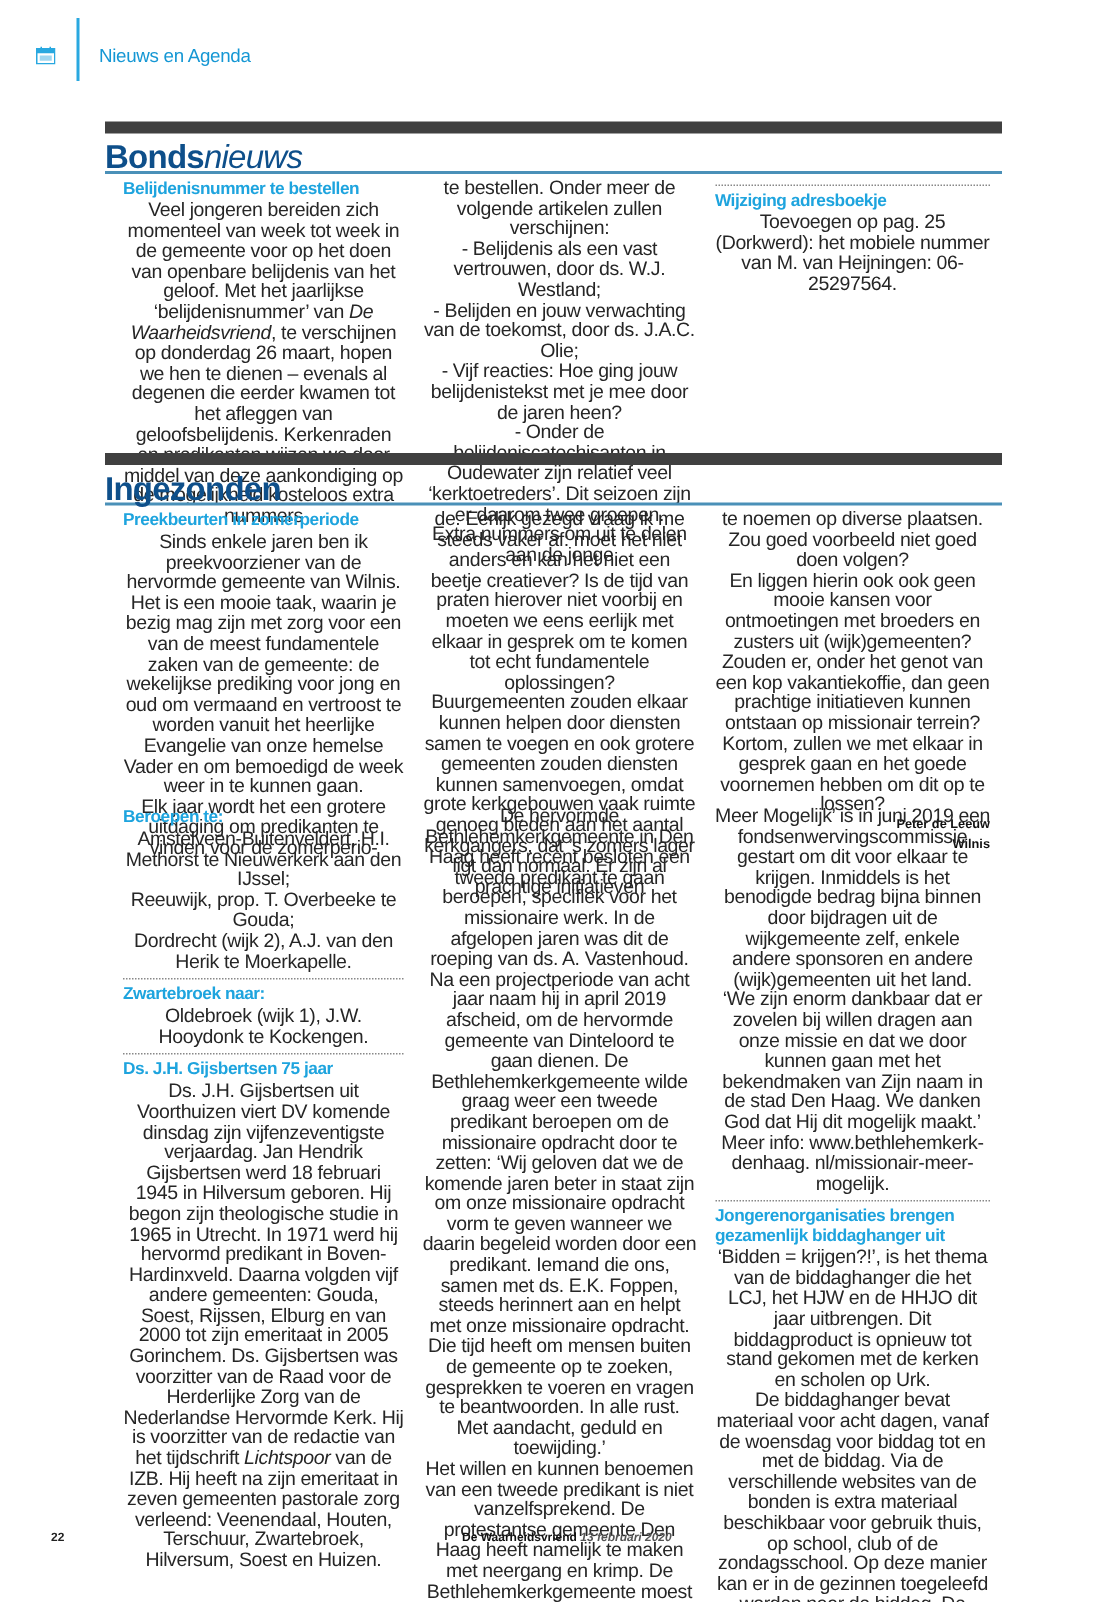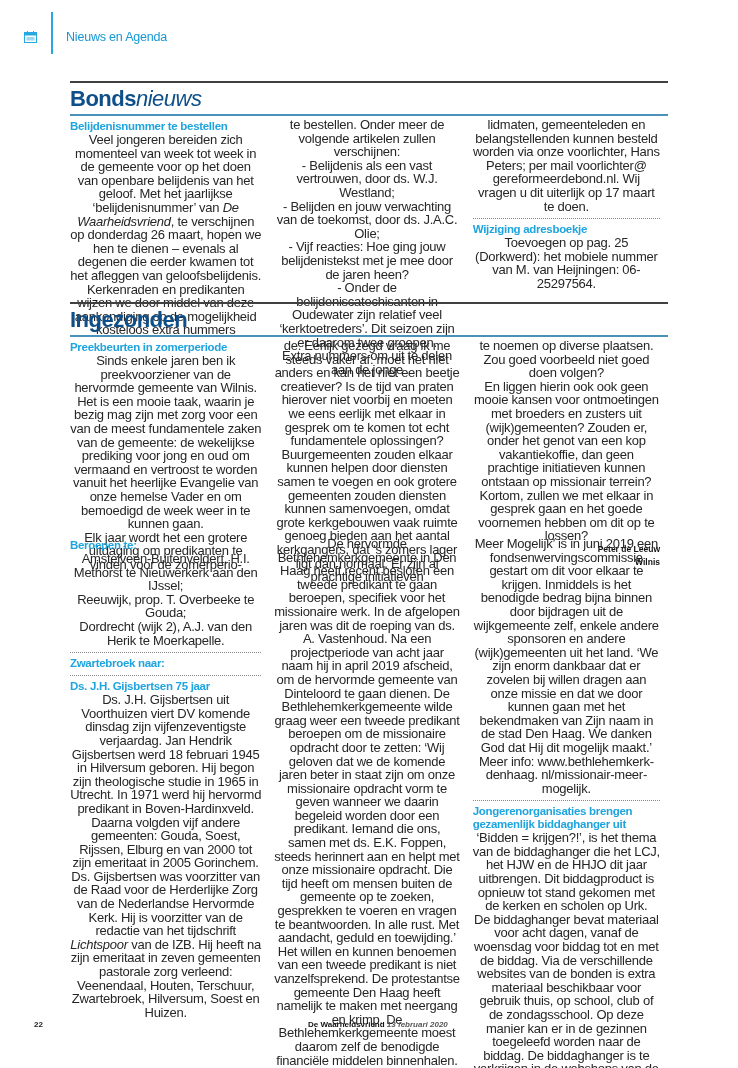--- a/index.html
+++ b/index.html
@@ -5,26 +5,26 @@
   * { box-sizing: border-box; margin: 0; padding: 0; }
   html, body { width: 738px; height: 1068px; background: #ffffff; overflow: hidden; }
   body { position: relative; font-family: "DejaVu Sans", sans-serif; color: #222; }
 
   .topbar { position: absolute; left: 0; top: 0; width: 738px; height: 60px; }
   .cal-icon { position: absolute; left: 24px; top: 31px; width: 13px; height: 12px; }
   .vbar { position: absolute; left: 51px; top: 12px; width: 2px; height: 42px; background: #29a8e0; }
   .section-label { position: absolute; left: 66px; top: 30px; font-family: "Liberation Sans", sans-serif; font-weight: normal; font-size: 12.5px; color: #1597d4; letter-spacing: -0.2px; }
 
   .section { position: absolute; left: 70px; width: 598px; }
-  .sec-head { position: relative; border-top: 2px solid #404040; border-bottom: 2px solid #4a90b8; height: 35px; }
+  .sec-head { position: relative; border-top: 8px solid #404040; border-bottom: 2px solid #4a90b8; height: 35px; }
   .sec-title { position: absolute; left: 0; top: 3px; font-family: "Liberation Sans", sans-serif; font-size: 22px; color: #0e4f8a; letter-spacing: -0.5px; }
   .sec-title b { font-weight: bold; }
   .sec-title i { font-weight: normal; font-style: italic; }
 
-  .cols { position: relative; margin-top: 2px; display: flex; gap: 0; }
+  .cols { position: relative; margin-top: 2px; display: flex; gap: 0; margin-left: 12px; }
   .col { width: 200px; padding-right: 8px; }
   .col + .col { padding-left: 4px; }
 
   .art-h { font-family: "Liberation Sans", sans-serif; font-weight: bold; font-size: 11.5px; color: #1ea4de; line-height: 13px; margin-top: 2px; letter-spacing: -0.3px; }
   .txt { font-family: Liberation Sans, sans-serif; font-size: 13px; line-height: 13.6px; color: #262626; letter-spacing: -0.25px; white-space: pre-line; text-align: center; }
   .txt i { font-style: italic; }
   .dotsep { border-top: 1.5px dotted #888; margin: 5px 0 4px 0; }
   .sig { font-family: "Liberation Sans", sans-serif; font-weight: bold; font-size: 8.5px; text-align: right; line-height: 13px; color: #111; }
 
   .footer { position: absolute; top: 1020px; left: 0; width: 738px; height: 16px; font-size: 8px; }
@@ -59,21 +59,20 @@
     </div>
     <div class="col">
       <div class="txt">te bestellen. Onder meer de volgende artikelen zullen verschijnen:
 - Belijdenis als een vast vertrouwen, door ds. W.J. Westland;
 - Belijden en jouw verwachting van de toekomst, door ds. J.A.C. Olie;
 - Vijf reacties: Hoe ging jouw belijdenistekst met je mee door de jaren heen?
 - Onder de belijdeniscatechisanten in Oudewater zijn relatief veel ‘kerktoetreders’. Dit seizoen zijn er daarom twee groepen.
 Extra nummers om uit te delen aan de jonge</div>
     </div>
     <div class="col">
-      <div class="txt">lidmaten, gemeenteleden en belangstellenden kunnen besteld worden via onze voorlichter, Hans Peters; per mail voorlichter@ gereformeerdebond.nl. Wij vragen u dit uiterlijk op 17 maart te doen.</div>
       <div class="dotsep"></div>
       <div class="art-h">Wijziging adresboekje</div>
       <div class="txt">Toevoegen op pag. 25 (Dorkwerd): het mobiele nummer van M. van Heijningen: 06-25297564.</div>
     </div>
   </div>
 </div>
 
 <div class="section" style="top:302px;">
   <div class="sec-head">
     <div class="sec-title"><b>Ingezonden</b></div>
@@ -99,20 +98,21 @@
 
 <div class="section" style="top:535px;">
   <div class="cols">
     <div class="col">
       <div class="art-h">Beroepen te:</div>
       <div class="txt">Amstelveen-Buitenveldert, H.I. Methorst te Nieuwerkerk aan den IJssel;
 Reeuwijk, prop. T. Overbeeke te Gouda;
 Dordrecht (wijk 2), A.J. van den Herik te Moerkapelle.</div>
       <div class="dotsep"></div>
       <div class="art-h">Zwartebroek naar:</div>
+      <div class="txt">Oldebroek (wijk 1), J.W. Hooydonk te Kockengen.</div>
       <div class="dotsep"></div>
       <div class="art-h">Ds. J.H. Gijsbertsen 75 jaar</div>
       <div class="txt"><span>Ds. J.H. Gijsbertsen uit Voorthuizen viert DV komende dinsdag zijn vijfenzeventigste verjaardag. Jan Hendrik Gijsbertsen werd 18 februari 1945 in Hilversum geboren. Hij begon zijn theologische studie in 1965 in Utrecht. In 1971 werd hij hervormd predikant in Boven-Hardinxveld. Daarna volgden vijf andere gemeenten: Gouda, Soest, Rijssen, Elburg en van 2000 tot zijn emeritaat in 2005 Gorinchem. Ds. Gijsbertsen was voorzitter van de Raad voor de Herderlijke Zorg van de Nederlandse Hervormde Kerk. Hij is voorzitter van de redactie van het tijdschrift </span><i>Lichtspoor</i><span> van de IZB. Hij heeft na zijn emeritaat in zeven gemeenten pastorale zorg verleend: Veenendaal, Houten, Terschuur, Zwartebroek, Hilversum, Soest en Huizen.</span></div>
     </div>
     <div class="col">
       <div class="txt">De hervormde Bethlehemkerkgemeente in Den Haag heeft recent besloten een tweede predikant te gaan beroepen, specifiek voor het missionaire werk. In de afgelopen jaren was dit de roeping van ds. A. Vastenhoud. Na een projectperiode van acht jaar naam hij in april 2019 afscheid, om de hervormde gemeente van Dinteloord te gaan dienen. De Bethlehemkerkgemeente wilde graag weer een tweede predikant beroepen om de missionaire opdracht door te zetten: ‘Wij geloven dat we de komende jaren beter in staat zijn om onze missionaire opdracht vorm te geven wanneer we daarin begeleid worden door een predikant. Iemand die ons, samen met ds. E.K. Foppen, steeds herinnert aan en helpt met onze missionaire opdracht. Die tijd heeft om mensen buiten de gemeente op te zoeken, gesprekken te voeren en vragen te beantwoorden. In alle rust. Met aandacht, geduld en toewijding.’
 Het willen en kunnen benoemen van een tweede predikant is niet vanzelfsprekend. De protestantse gemeente Den Haag heeft namelijk te maken met neergang en krimp. De Bethlehemkerkgemeente moest daarom zelf de benodigde financiële middelen binnenhalen. Onder de noemer ‘Missionair</div>
     </div>
     <div class="col">
       <div class="txt">Meer Mogelijk’ is in juni 2019 een fondsenwervingscommissie gestart om dit voor elkaar te krijgen. Inmiddels is het benodigde bedrag bijna binnen door bijdragen uit de wijkgemeente zelf, enkele andere sponsoren en andere (wijk)gemeenten uit het land. ‘We zijn enorm dankbaar dat er zovelen bij willen dragen aan onze missie en dat we door kunnen gaan met het bekendmaken van Zijn naam in de stad Den Haag. We danken God dat Hij dit mogelijk maakt.’

